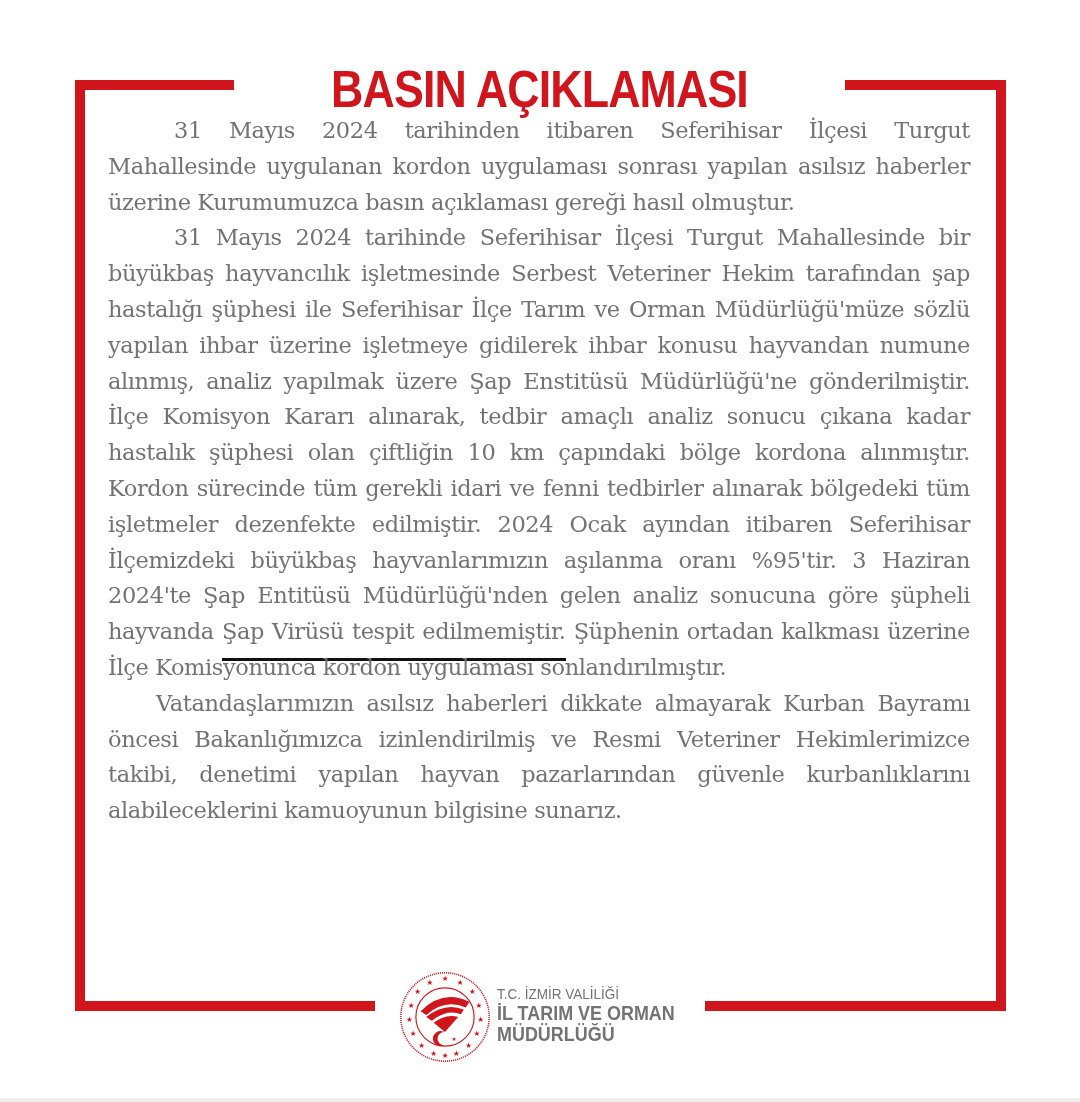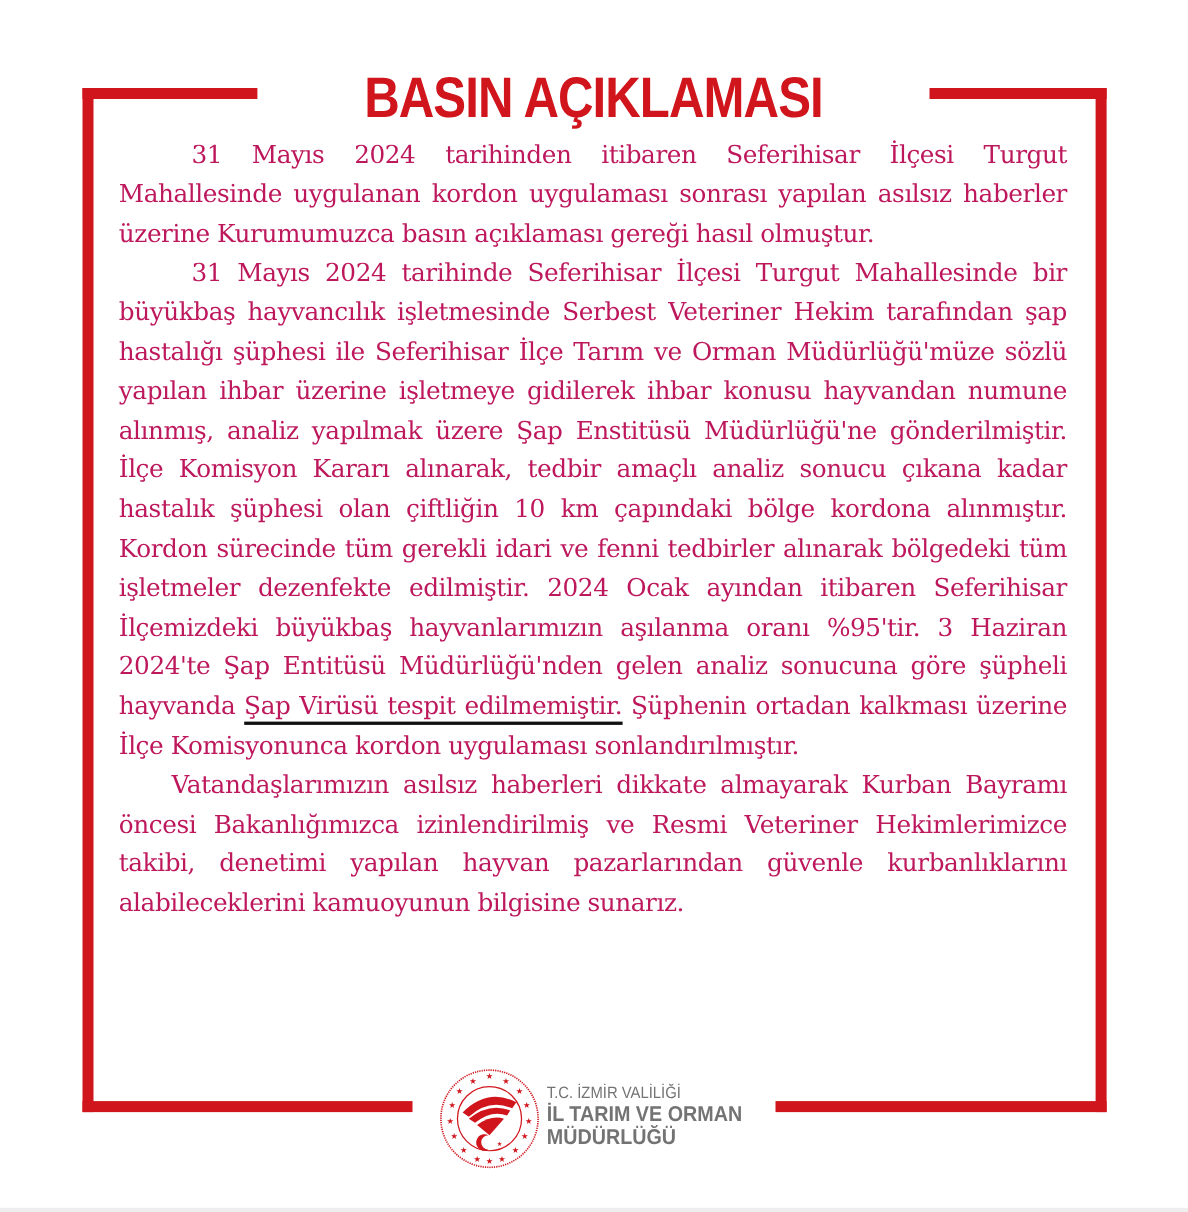--- a/index.html
+++ b/index.html
@@ -6,28 +6,28 @@
   body { width:1080px; height:1102px; position:relative; overflow:hidden; font-family:"DejaVu Serif", serif; }
   .frame-seg { position:absolute; background:#d0151d; }
   .title {
     position:absolute; left:234px; width:611px; top:58px; height:62px;
     text-align:center; color:#d0151d;
     font-family:"Liberation Sans", sans-serif; font-weight:bold;
     font-size:52px; line-height:62px; letter-spacing:-1px;
     transform:scaleX(0.86); transform-origin:center;
   }
   .body-text {
-    position:absolute; left:108px; width:862px; top:124px;
-    color:#be185d; font-family:"DejaVu Serif", serif;
+    position:absolute; left:108px; width:862px; top:113px;
+    color:#737373; font-family:"DejaVu Serif", serif;
     font-size:22.5px; line-height:35.8px; text-align:justify;
     letter-spacing:-0.4px;
   }
   .body-text p { margin:0; text-indent:66px; }
   .body-text p.p3 { text-indent:48px; }
-  .underlined { border-bottom:3px solid #111; padding-bottom:1px; }
+  .underlined { border-bottom:3px solid #111; padding-bottom:14px; }
   .logo { position:absolute; left:398px; top:970px; width:94px; height:94px; }
   .logo-text { position:absolute; left:497px; top:985px; color:#737373; font-family:"Liberation Sans", sans-serif; }
   .logo-line1 { font-size:15px; line-height:18px; transform:scaleX(0.9); transform-origin:left; white-space:nowrap; }
   .logo-line2, .logo-line3 { font-size:19.5px; line-height:21px; font-weight:bold; transform:scaleX(0.92); transform-origin:left; white-space:nowrap; }
   .bottom-strip { position:absolute; left:0; right:0; top:1098px; height:4px; background:#eeeeee; }
 </style>
 </head>
 <body>
 
 <div class="frame-seg" style="left:75px; top:80px; width:159px; height:10px;"></div>

